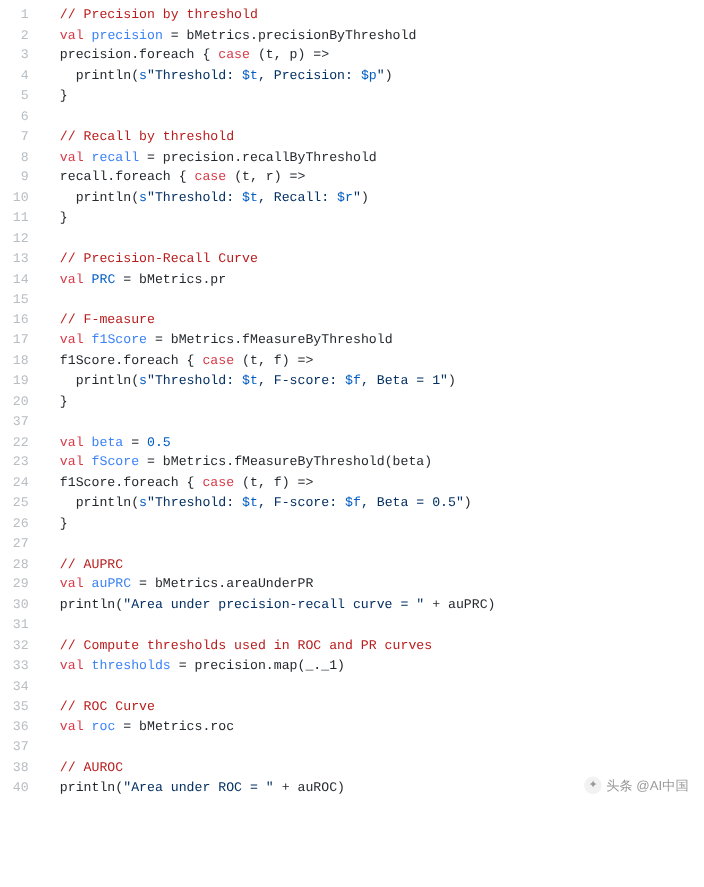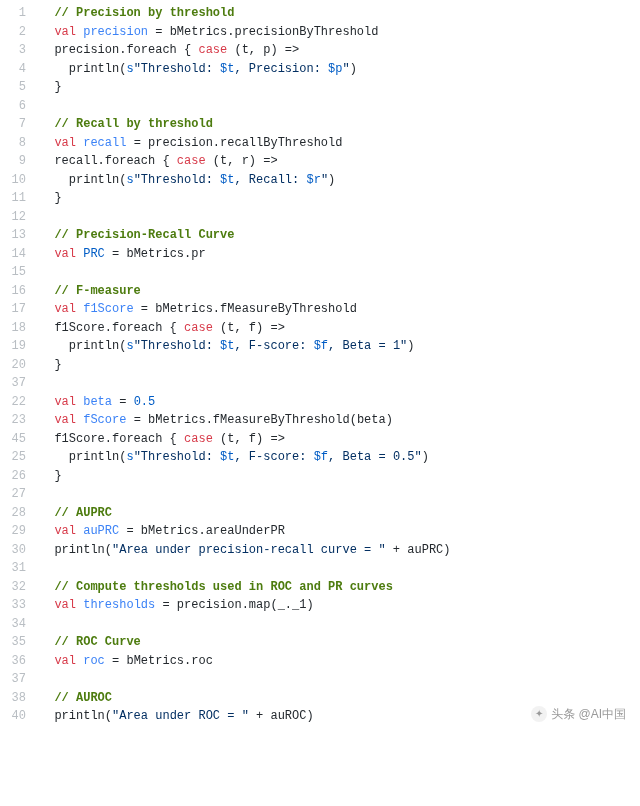--- a/index.html
+++ b/index.html
@@ -29,21 +29,21 @@
     padding-right: 14px;
     user-select: none;
     flex-shrink: 0;
   }
   .code {
     flex: 1;
   }
   .kw  { color: #d73a49; margin-top: 29px; }
   .id  { color: #24292e; }
   .var { color: #3b82f6; }
-  .cm  { color: #4d7c0f; font-weight: bold; }
+  .cm  { color: #b91c1c; }
   .str { color: #032f62; }
   .num { color: #005cc5; }
   .dir { color: #005cc5; }
   .watermark {
     position: absolute;
     right: 14px;
     bottom: 12px;
     color: #9a9a9a;
     font-family: -apple-system, BlinkMacSystemFont, "Segoe UI", sans-serif;
     font-size: 12px;
@@ -83,21 +83,21 @@
     <div class="line"><span class="lineno">14</span><span class="code"><span class="id">  </span><span class="kw">val</span><span class="id"> </span><span class="dir">PRC</span><span class="id"> = bMetrics.pr</span></span></div>
     <div class="line"><span class="lineno">15</span><span class="code"><span class="id"></span></span></div>
     <div class="line"><span class="lineno">16</span><span class="code"><span class="id">  </span><span class="cm">// F-measure</span></span></div>
     <div class="line"><span class="lineno">17</span><span class="code"><span class="id">  </span><span class="kw">val</span><span class="id"> </span><span class="var">f1Score</span><span class="id"> = bMetrics.fMeasureByThreshold</span></span></div>
     <div class="line"><span class="lineno">18</span><span class="code"><span class="id">  f1Score.foreach { </span><span class="kw">case</span><span class="id"> (t, f) =&gt;</span></span></div>
     <div class="line"><span class="lineno">19</span><span class="code"><span class="id">    println(</span><span class="dir">s</span><span class="str">"Threshold: </span><span class="dir">$t</span><span class="str">, F-score: </span><span class="dir">$f</span><span class="str">, Beta = 1"</span><span class="id">)</span></span></div>
     <div class="line"><span class="lineno">20</span><span class="code"><span class="id">  }</span></span></div>
     <div class="line"><span class="lineno">37</span><span class="code"><span class="id"></span></span></div>
     <div class="line"><span class="lineno">22</span><span class="code"><span class="id">  </span><span class="kw">val</span><span class="id"> </span><span class="var">beta</span><span class="id"> = </span><span class="num">0.5</span></span></div>
     <div class="line"><span class="lineno">23</span><span class="code"><span class="id">  </span><span class="kw">val</span><span class="id"> </span><span class="var">fScore</span><span class="id"> = bMetrics.fMeasureByThreshold(beta)</span></span></div>
-    <div class="line"><span class="lineno">45</span><span class="code"><span class="id">  f1Score.foreach { </span><span class="kw">case</span><span class="id"> (t, f) =&gt;</span></span></div>
+    <div class="line"><span class="lineno">24</span><span class="code"><span class="id">  f1Score.foreach { </span><span class="kw">case</span><span class="id"> (t, f) =&gt;</span></span></div>
     <div class="line"><span class="lineno">25</span><span class="code"><span class="id">    println(</span><span class="dir">s</span><span class="str">"Threshold: </span><span class="dir">$t</span><span class="str">, F-score: </span><span class="dir">$f</span><span class="str">, Beta = 0.5"</span><span class="id">)</span></span></div>
     <div class="line"><span class="lineno">26</span><span class="code"><span class="id">  }</span></span></div>
     <div class="line"><span class="lineno">27</span><span class="code"><span class="id"></span></span></div>
     <div class="line"><span class="lineno">28</span><span class="code"><span class="id">  </span><span class="cm">// AUPRC</span></span></div>
     <div class="line"><span class="lineno">29</span><span class="code"><span class="id">  </span><span class="kw">val</span><span class="id"> </span><span class="var">auPRC</span><span class="id"> = bMetrics.areaUnderPR</span></span></div>
     <div class="line"><span class="lineno">30</span><span class="code"><span class="id">  println(</span><span class="str">"Area under precision-recall curve = "</span><span class="id"> + auPRC)</span></span></div>
     <div class="line"><span class="lineno">31</span><span class="code"><span class="id"></span></span></div>
     <div class="line"><span class="lineno">32</span><span class="code"><span class="id">  </span><span class="cm">// Compute thresholds used in ROC and PR curves</span></span></div>
     <div class="line"><span class="lineno">33</span><span class="code"><span class="id">  </span><span class="kw">val</span><span class="id"> </span><span class="var">thresholds</span><span class="id"> = precision.map(_._1)</span></span></div>
     <div class="line"><span class="lineno">34</span><span class="code"><span class="id"></span></span></div>

